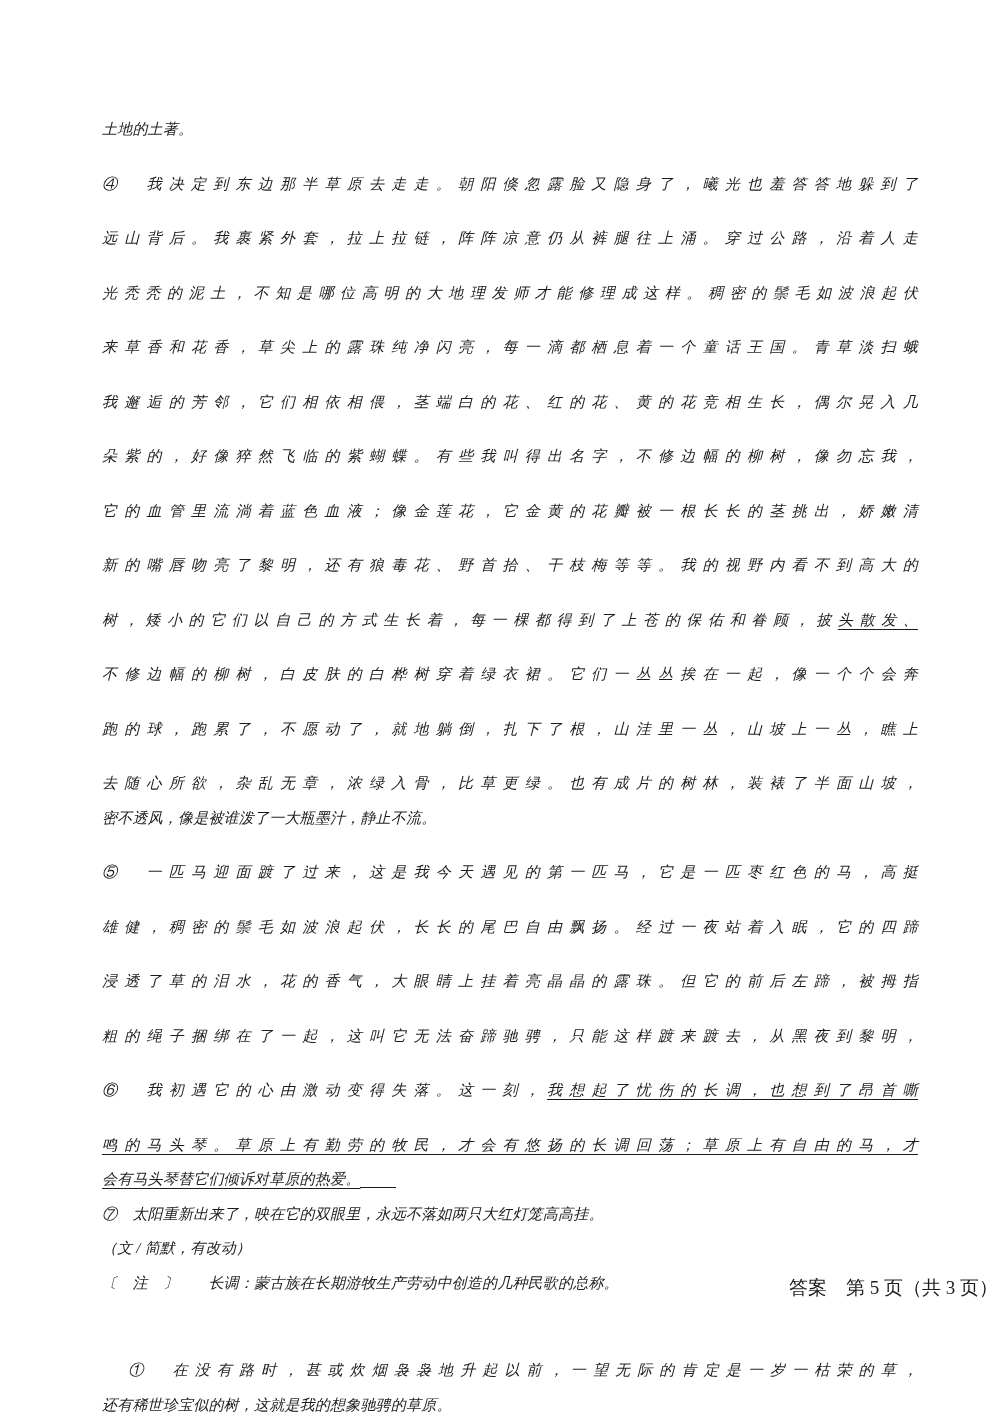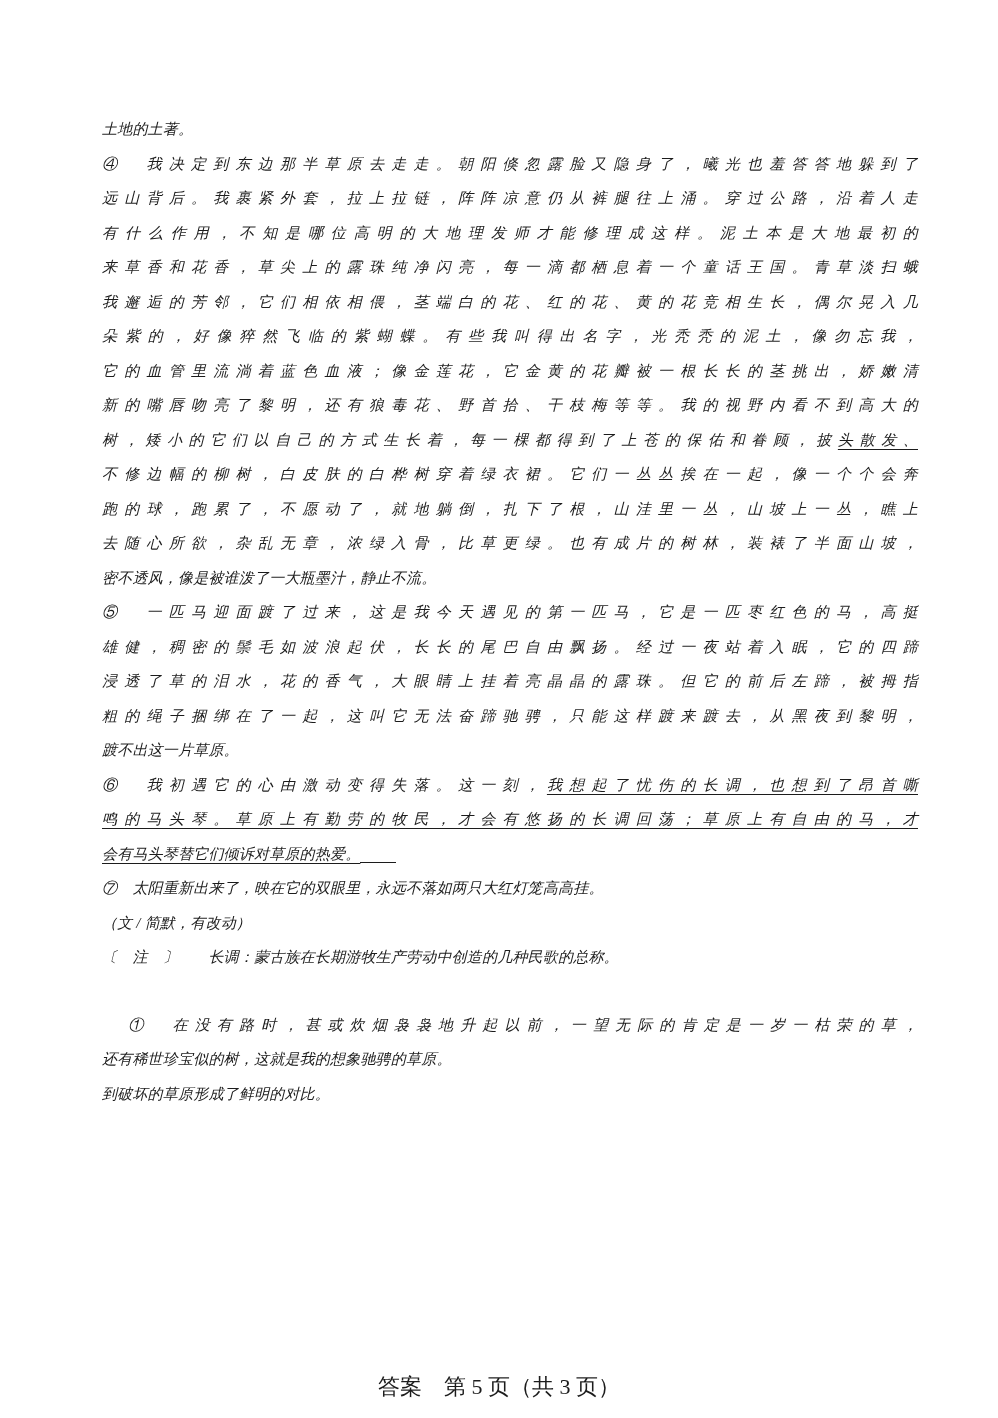--- a/index.html
+++ b/index.html
@@ -31,20 +31,21 @@
     font-style: italic;
   }
   .line {
     text-align: left;
     min-height: 34.5px;
   }
   .line.j {
     text-align: justify;
     text-align-last: justify;
     text-justify: inter-character;
+    margin-top: 20px;
   }
   .spacer {
     width: 100%;
   }
   .u {
     text-decoration: underline;
     text-decoration-thickness: 1px;
     text-underline-offset: 4px;
     text-decoration-color: #1c1c1c;
     text-align: center;
@@ -53,50 +54,49 @@
     display: inline-block;
     width: 2.4em;
     height: 1em;
     border-bottom: 1px solid #1c1c1c;
     vertical-align: -0.28em;
   }
   .footer {
     position: absolute;
     left: 0;
     right: 0;
-    top: 1372px;
-    text-align: center;
-    font-size: 22px;
+    top: 1275px;
+    text-align: right;
+    font-size: 19px;
     color: #1c1c1c;
   }
 </style>
 </head>
 <body>
 
 <div class="page">
   <div class="textcol">
       <div class="line"><span class="">土地的土著。</span></div>
       <div class="line j"><span class="">④　我决定到东边那半草原去走走。朝阳倏忽露脸又隐身了，曦光也羞答答地躲到了</span></div>
       <div class="line j"><span class="">远山背后。我裹紧外套，拉上拉链，阵阵凉意仍从裤腿往上涌。穿过公路，沿着人走</span></div>
-      <div class="line j"><span class="">有什么作用，不知是哪位高明的大地理发师才能修理成这样。泥土本是大地最初的</span></div>
+      <div class="line j"><span class="">光秃秃的泥土，不知是哪位高明的大地理发师才能修理成这样。稠密的鬃毛如波浪起伏</span></div>
       <div class="line j"><span class="">来草香和花香，草尖上的露珠纯净闪亮，每一滴都栖息着一个童话王国。青草淡扫蛾</span></div>
       <div class="line j"><span class="">我邂逅的芳邻，它们相依相偎，茎端白的花、红的花、黄的花竞相生长，偶尔晃入几</span></div>
-      <div class="line j"><span class="">朵紫的，好像猝然飞临的紫蝴蝶。有些我叫得出名字，光秃秃的泥土，像勿忘我，</span></div>
+      <div class="line j"><span class="">朵紫的，好像猝然飞临的紫蝴蝶。有些我叫得出名字，不修边幅的柳树，像勿忘我，</span></div>
       <div class="line j"><span class="">它的血管里流淌着蓝色血液；像金莲花，它金黄的花瓣被一根长长的茎挑出，娇嫩清</span></div>
       <div class="line j"><span class="">新的嘴唇吻亮了黎明，还有狼毒花、野首拾、干枝梅等等。我的视野内看不到高大的</span></div>
       <div class="line j"><span class="">树，矮小的它们以自己的方式生长着，每一棵都得到了上苍的保佑和眷顾，披</span><span class="u">头散发、</span></div>
       <div class="line j"><span class="">不修边幅的柳树，白皮肤的白桦树穿着绿衣裙。它们一丛丛挨在一起，像一个个会奔</span></div>
       <div class="line j"><span class="">跑的球，跑累了，不愿动了，就地躺倒，扎下了根，山洼里一丛，山坡上一丛，瞧上</span></div>
       <div class="line j"><span class="">去随心所欲，杂乱无章，浓绿入骨，比草更绿。也有成片的树林，装裱了半面山坡，</span></div>
       <div class="line"><span class="">密不透风，像是被谁泼了一大瓶墨汁，静止不流。</span></div>
       <div class="line j"><span class="">⑤　一匹马迎面踱了过来，这是我今天遇见的第一匹马，它是一匹枣红色的马，高挺</span></div>
       <div class="line j"><span class="">雄健，稠密的鬃毛如波浪起伏，长长的尾巴自由飘扬。经过一夜站着入眠，它的四蹄</span></div>
       <div class="line j"><span class="">浸透了草的泪水，花的香气，大眼睛上挂着亮晶晶的露珠。但它的前后左蹄，被拇指</span></div>
       <div class="line j"><span class="">粗的绳子捆绑在了一起，这叫它无法奋蹄驰骋，只能这样踱来踱去，从黑夜到黎明，</span></div>
-      <div class="line"><span class="">踱不出这一片草原。</span></div>
       <div class="line j"><span class="">⑥　我初遇它的心由激动变得失落。这一刻，</span><span class="u">我想起了忧伤的长调，也想到了昂首嘶</span></div>
       <div class="line j"><span class="u">鸣的马头琴。草原上有勤劳的牧民，才会有悠扬的长调回荡；草原上有自由的马，才</span></div>
       <div class="line"><span class="u">会有马头琴替它们倾诉对草原的热爱。</span><span class="tail"></span></div>
       <div class="line"><span class="">⑦　太阳重新出来了，映在它的双眼里，永远不落如两只大红灯笼高高挂。</span></div>
       <div class="line"><span class="">（文 / 简默，有改动）</span></div>
       <div class="line"><span class="">〔　注　〕　　长调：蒙古族在长期游牧生产劳动中创造的几种民歌的总称。</span></div>
       <div class="spacer" style="height: 33px;"></div>
       <div class="line j" style="text-indent: 1.75em;"><span class="">①　在没有路时，甚或炊烟袅袅地升起以前，一望无际的肯定是一岁一枯荣的草，</span></div>
       <div class="line"><span class="">还有稀世珍宝似的树，这就是我的想象驰骋的草原。</span></div>
       <div class="line"><span class="">到破坏的草原形成了鲜明的对比。</span></div>

